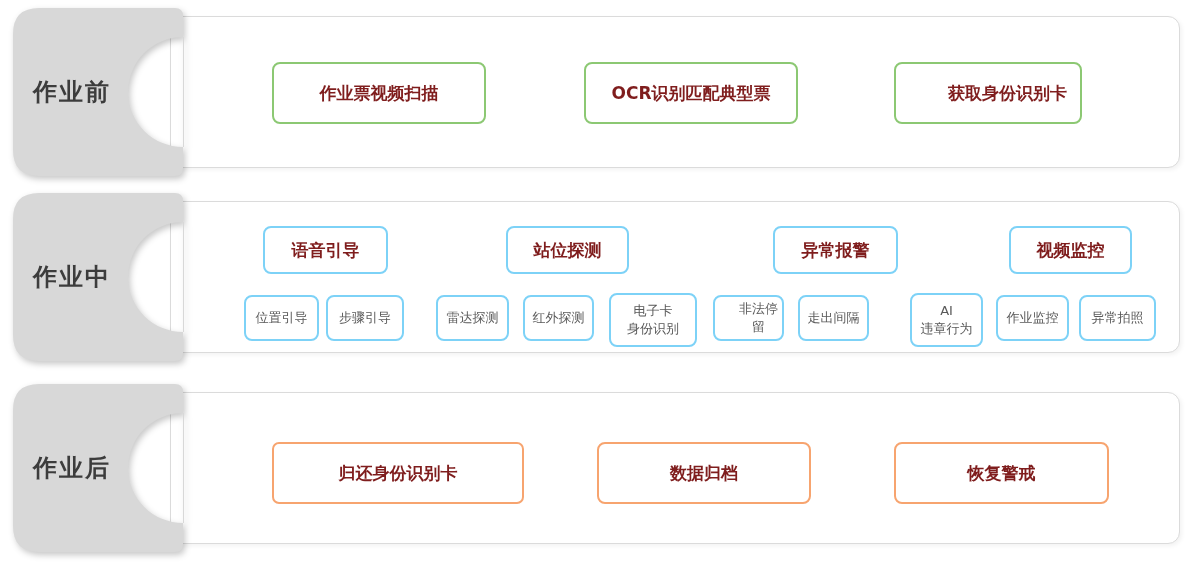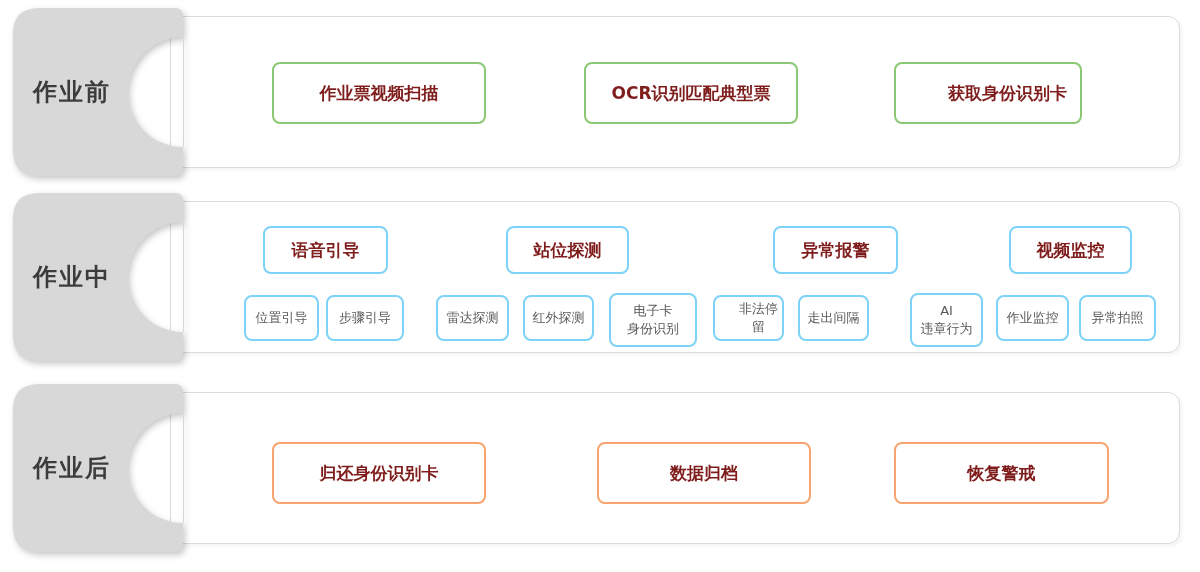--- a/index.html
+++ b/index.html
@@ -147,21 +147,21 @@
       <svg width="172" height="170" viewBox="0 0 172 170">
         <path fill="#d8d8d8" fill-rule="evenodd" d="M 27 1 H 163 Q 171 1 171 9 V 161 Q 171 169 163 169 H 27 Q 1 169 1 143 V 27 Q 1 1 27 1 Z
                  M 171 30 A 55 55 0 0 0 171 140 A 55 55 0 0 0 171 30 Z"></path>
       </svg>
       <span class="tab-label">作业中</span>
     </div>
   </section>
 
   <section class="row" style="top:383px">
     <div class="panel">
-      <div class="box big" style="left: 101px; top: 49px; width: 214px; border-color: rgb(247, 164, 111);">归还身份识别卡</div>
+      <div class="box big" style="left: 101px; top: 49px; width: 252px; border-color: rgb(247, 164, 111); border-radius: 7px;">归还身份识别卡</div>
       <div class="box big" style="left: 426px; top: 49px; width: 214px; border-color: rgb(247, 164, 111);">数据归档</div>
       <div class="box big" style="left: 723px; top: 49px; width: 215px; border-color: rgb(247, 164, 111);">恢复警戒</div>
     </div>
     <div class="tab">
       <svg width="172" height="170" viewBox="0 0 172 170">
         <path fill="#d8d8d8" fill-rule="evenodd" d="M 27 1 H 163 Q 171 1 171 9 V 161 Q 171 169 163 169 H 27 Q 1 169 1 143 V 27 Q 1 1 27 1 Z
                  M 171 30 A 55 55 0 0 0 171 140 A 55 55 0 0 0 171 30 Z"></path>
       </svg>
       <span class="tab-label">作业后</span>
     </div>

